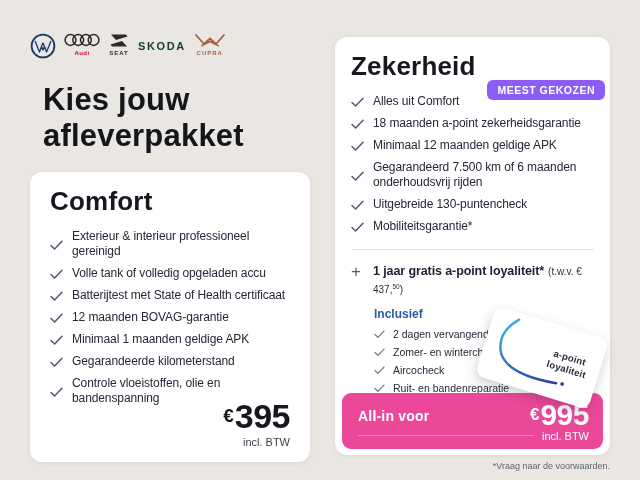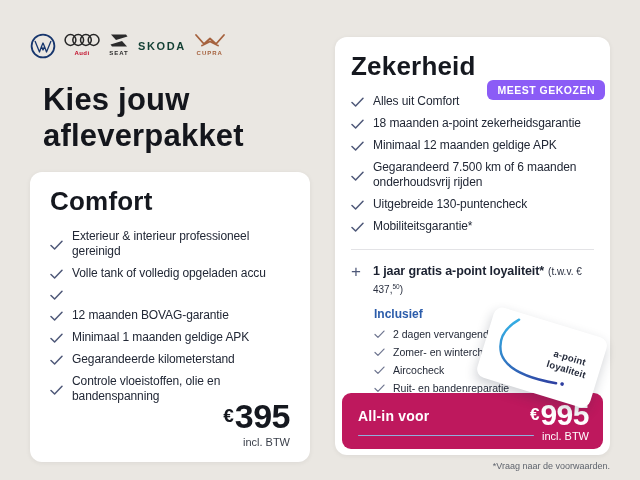--- a/index.html
+++ b/index.html
@@ -70,21 +70,21 @@
     box-shadow:0 5px 12px rgba(30,40,60,0.22); z-index:3;
   }
   .loyal-card-text {
     position:absolute; right:12px; top:23px; text-align:center;
     font-size:9.5px; line-height:12px; font-weight:700; color:#262C3D; letter-spacing:0.2px;
   }
 
   
   .allin {
     position:absolute; left:7px; right:7px; bottom:6px; height:56px;
-    background:#be185d; border-radius:9px; z-index:2; color:#FFFFFF;
+    background:#ec4899; border-radius:9px; z-index:2; color:#FFFFFF;
   }
   .allin-label { position:absolute; left:16px; top:15px; font-size:14px; font-weight:600; letter-spacing:0.2px; }
   .allin-rule { position:absolute; left:16px; bottom:13px; width:176px; height:1.5px; background:#8FB0DD; border-radius:1px; }
   .allin-price { position:absolute; right:14px; top:5px; text-align:right; }
   .allin-cur { font-size:17px; font-weight:600; vertical-align:5px; margin-right:1px; }
   .allin-num { font-size:30px; font-weight:700; letter-spacing:-0.5px; }
   .allin-note { position:absolute; right:14px; top:37px; font-size:11px; font-weight:500; }
 
   .footnote { position:absolute; right:30px; top:461px; font-size:9px; color:#5F646D; }
 </style>
@@ -142,20 +142,21 @@
     <li class="check-row">
       <svg class="ci" viewBox="0 0 13 11">
           <path d="M1 5.5 L4.6 9 L12 1.3" fill="none" stroke="#4E5878" stroke-width="1.5" stroke-linecap="round" stroke-linejoin="round"></path>
         </svg>
       <span class="txt">Volle tank of volledig opgeladen accu</span>
     </li>
     <li class="check-row">
       <svg class="ci" viewBox="0 0 13 11">
           <path d="M1 5.5 L4.6 9 L12 1.3" fill="none" stroke="#4E5878" stroke-width="1.5" stroke-linecap="round" stroke-linejoin="round"></path>
         </svg>
+      <span class="txt">Batterijtest met State of Health certificaat</span>
     </li>
     <li class="check-row">
       <svg class="ci" viewBox="0 0 13 11">
           <path d="M1 5.5 L4.6 9 L12 1.3" fill="none" stroke="#4E5878" stroke-width="1.5" stroke-linecap="round" stroke-linejoin="round"></path>
         </svg>
       <span class="txt">12 maanden BOVAG-garantie</span>
     </li>
     <li class="check-row">
       <svg class="ci" viewBox="0 0 13 11">
           <path d="M1 5.5 L4.6 9 L12 1.3" fill="none" stroke="#4E5878" stroke-width="1.5" stroke-linecap="round" stroke-linejoin="round"></path>

